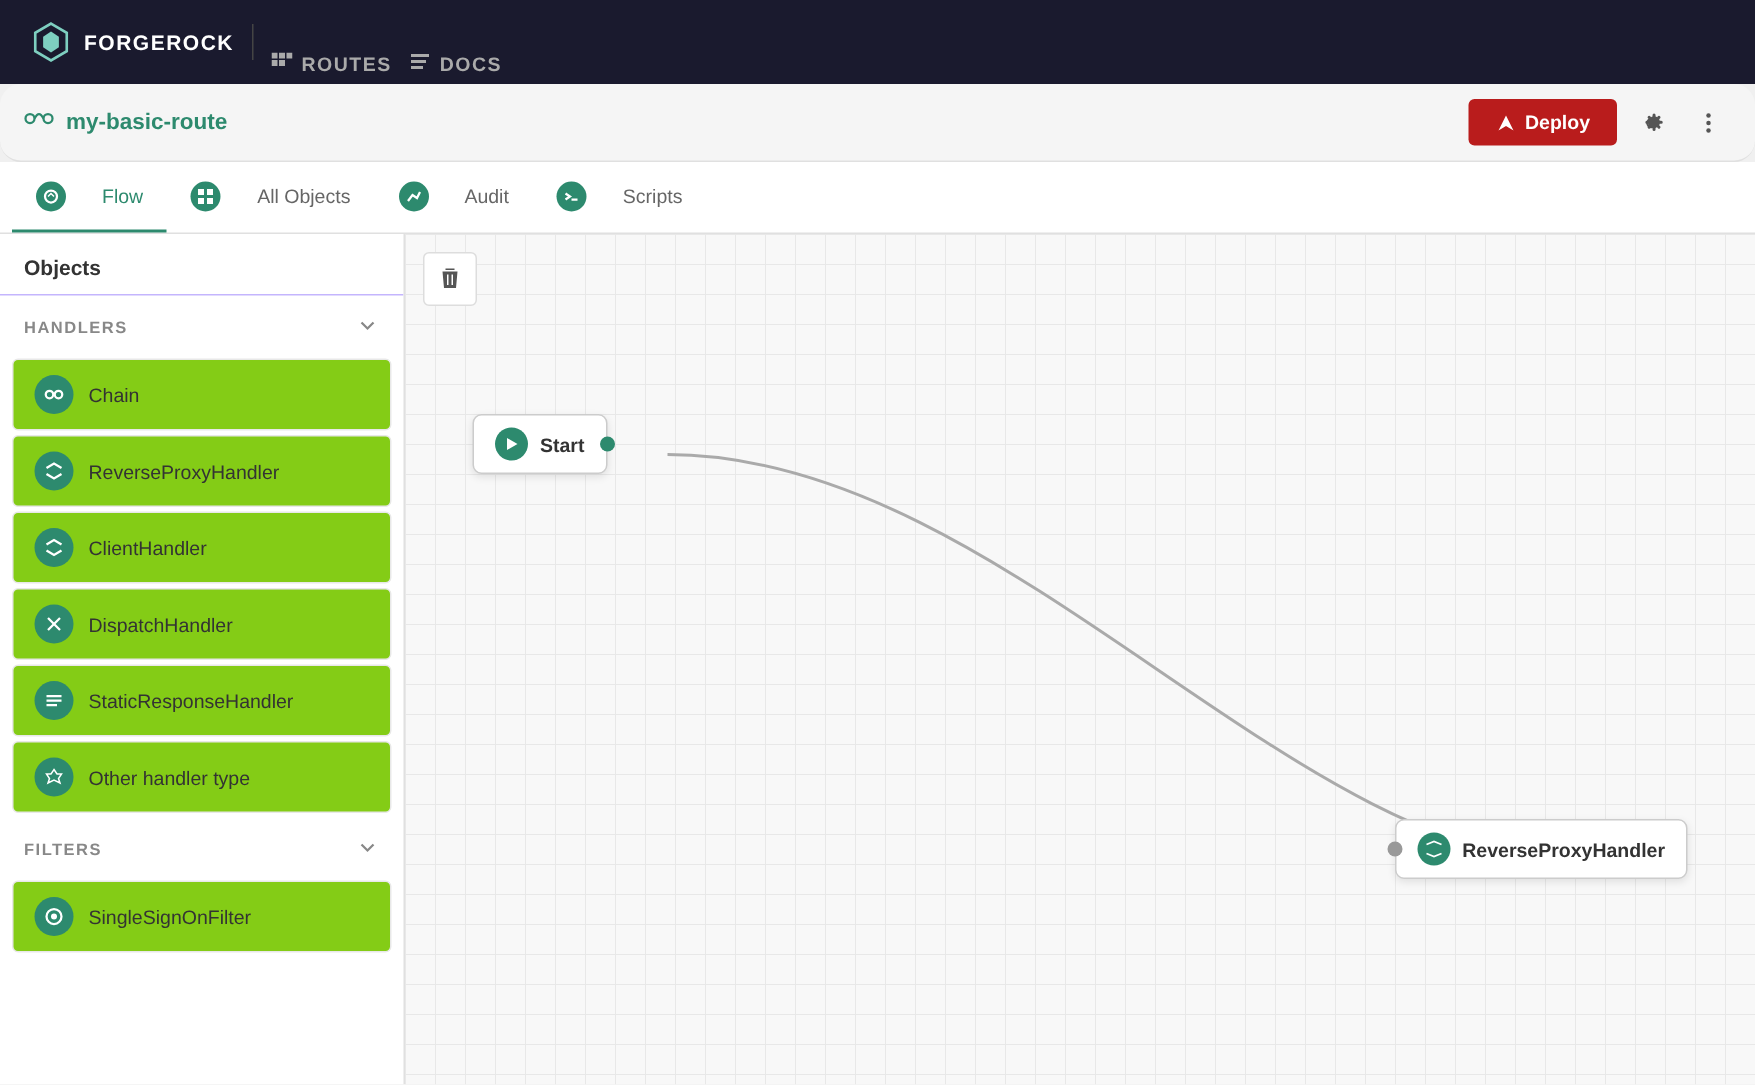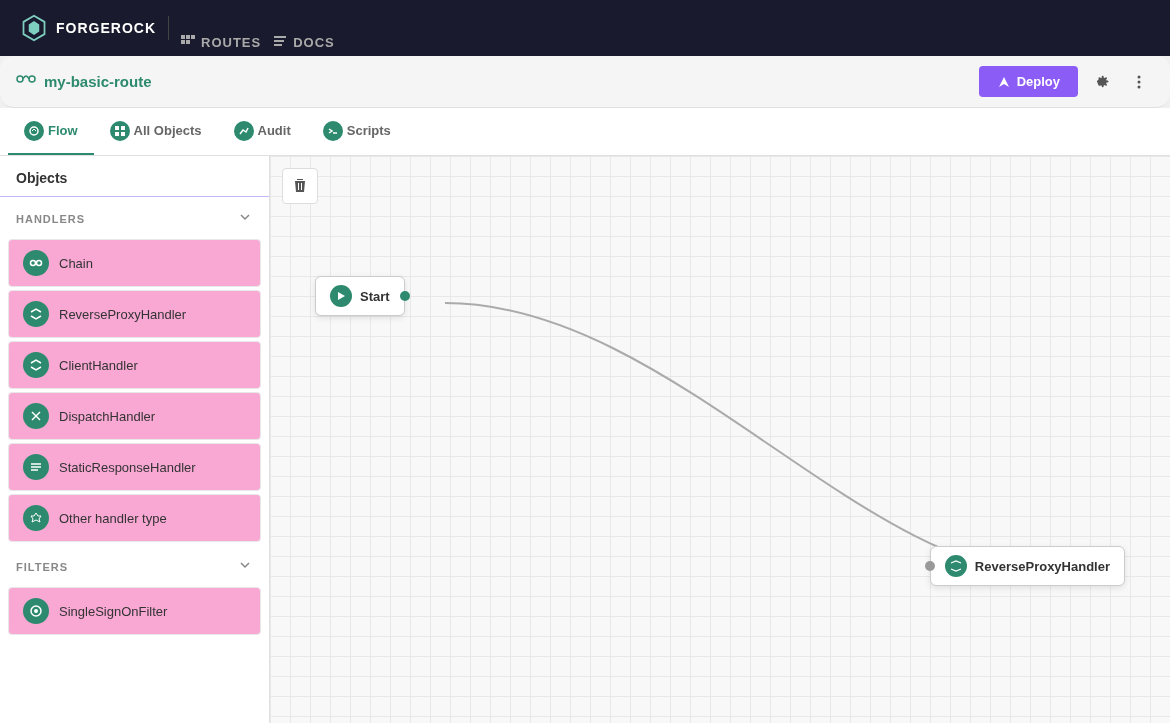--- a/index.html
+++ b/index.html
@@ -70,21 +70,21 @@
       font-size: 15px;
       font-weight: 600;
       cursor: pointer;
     }
     .header-right {
       display: flex;
       align-items: center;
       gap: 8px;
     }
     .deploy-btn {
-      background: #8b5cf6;
+      background: #b91c1c;
       color: white;
       border: none;
       padding: 8px 18px;
       border-radius: 4px;
       font-size: 13px;
       font-weight: 600;
       cursor: pointer;
       display: flex;
       align-items: center;
       gap: 6px;
@@ -105,24 +105,24 @@
       background: white;
       height: 48px;
       display: flex;
       align-items: stretch;
       border-bottom: 1px solid #e0e0e0;
       padding: 0 8px;
     }
     .tab {
       display: flex;
       align-items: center;
-      gap: 4px;
+      gap: 24px;
       padding: 0 16px;
       font-size: 13px;
-      font-weight: 700;
+      font-weight: 400;
       color: #666;
       cursor: pointer;
       border-bottom: 2px solid transparent;
       white-space: nowrap;
     }
     .tab.active {
       color: #2d8a6e;
       border-bottom: 2px solid #2d8a6e;
     }
     .tab-icon {
@@ -180,21 +180,21 @@
       padding: 2px;
     }
     .sidebar-item {
       display: flex;
       align-items: center;
       gap: 10px;
       padding: 10px 14px;
       font-size: 13px;
       color: #333;
       cursor: grab;
-      background: #f9a8d4;
+      background: #84cc16;
       border: 1px solid #e8e8e8;
       margin: 3px 8px;
       border-radius: 4px;
     }
     .item-icon {
       width: 26px;
       height: 26px;
       border-radius: 50%;
       background: #2d8a6e;
       display: flex;

